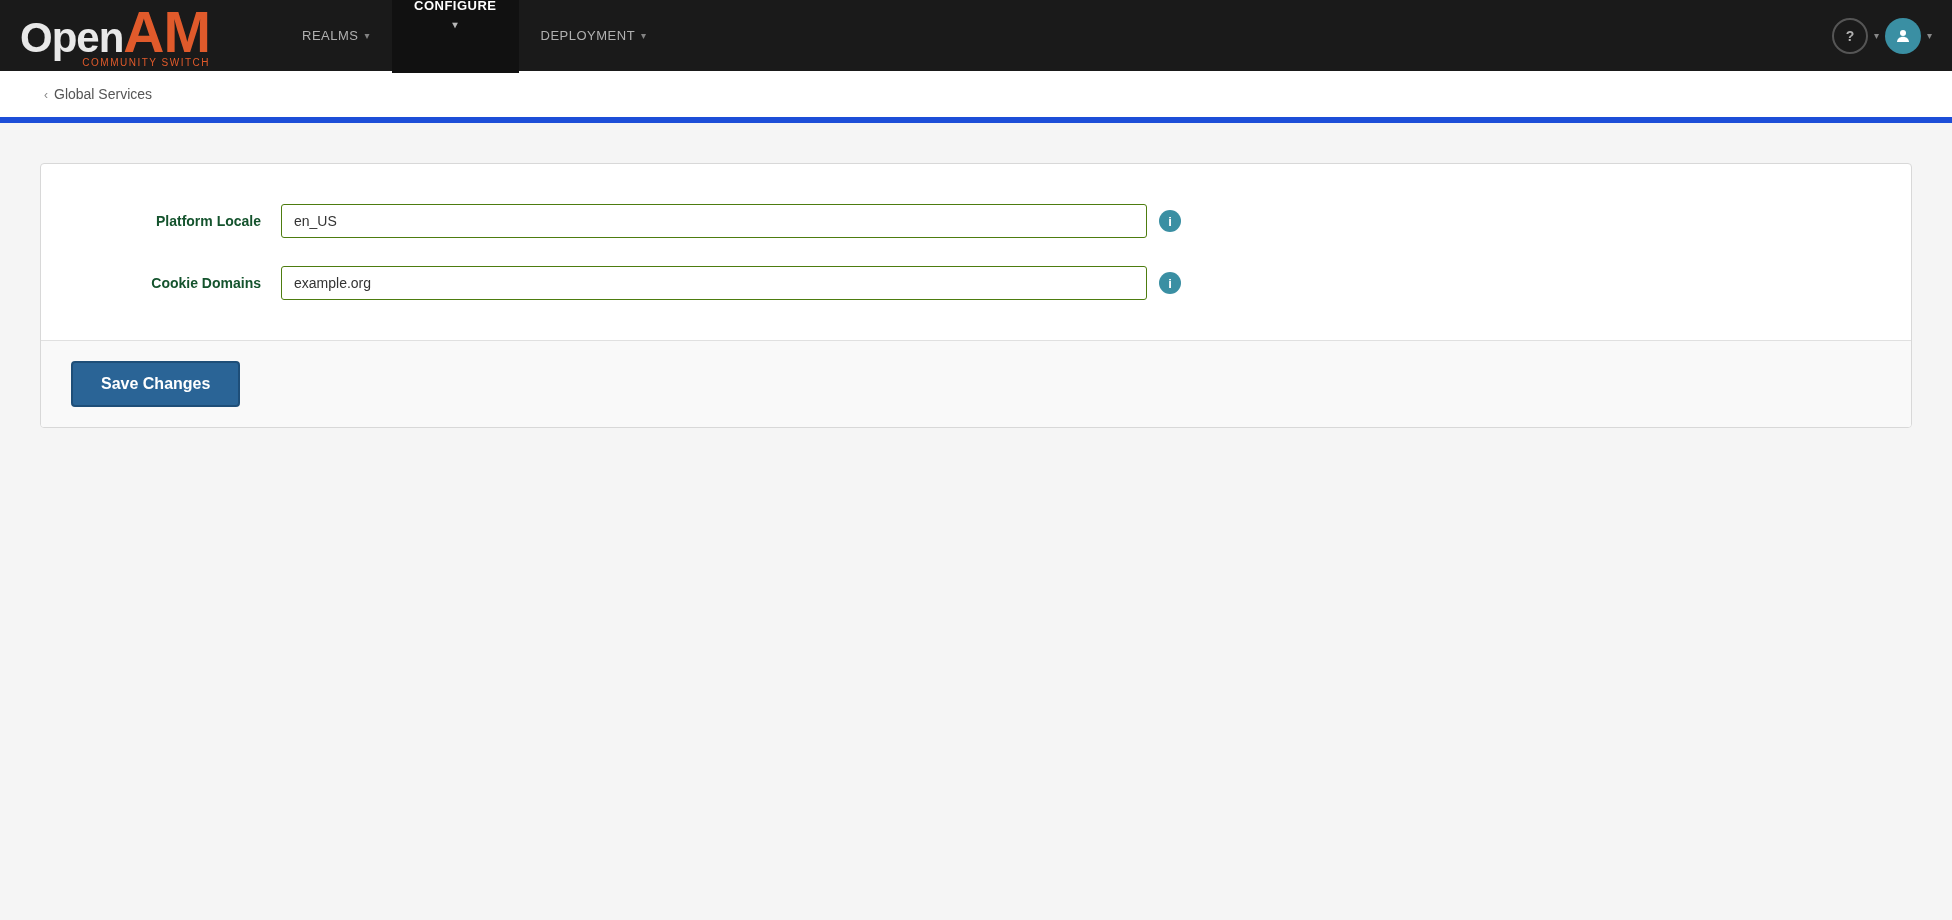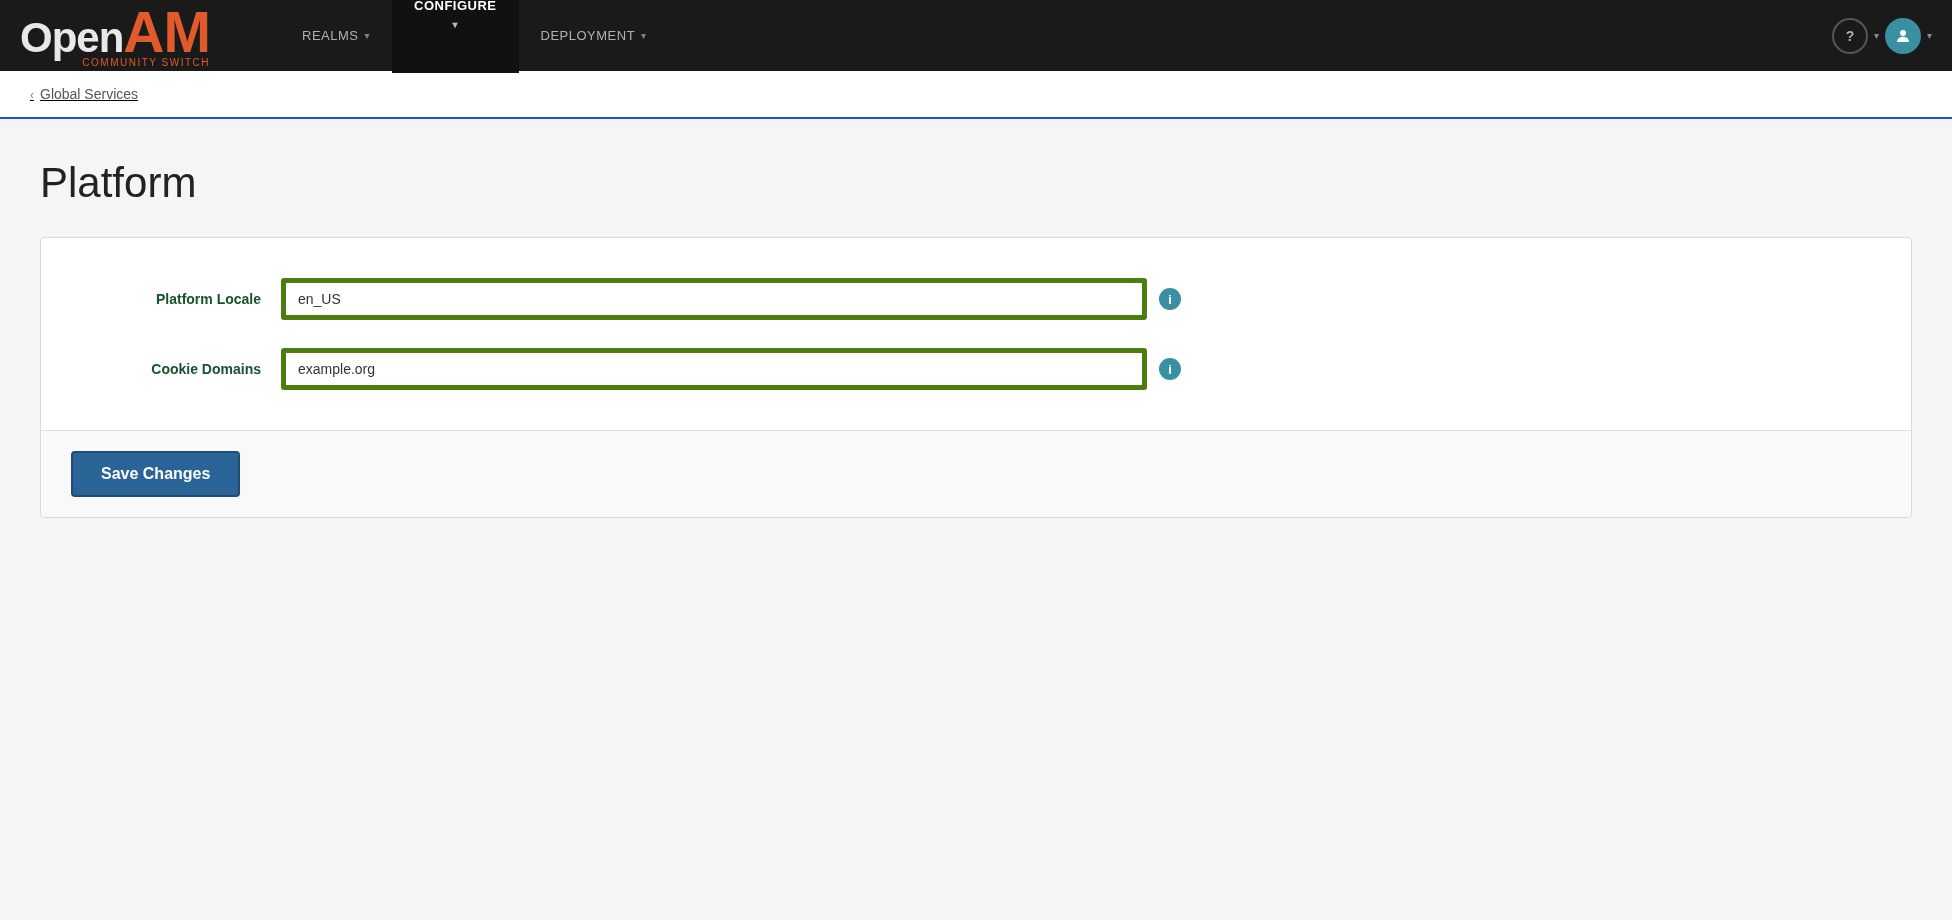--- a/index.html
+++ b/index.html
@@ -116,23 +116,22 @@
       align-items: center;
       justify-content: center;
       color: white;
       font-size: 18px;
       cursor: pointer;
     }
 
     
     .breadcrumb-bar {
       background: #ffffff;
-      padding: 14px 30px;
-      border-bottom: 2px solid #1d4ed8;
-      text-decoration: underline;
+      padding: 14px 44px;
+      border-bottom: 6px solid #1d4ed8;
     }
     .breadcrumb-link {
       color: #555;
       font-size: 14px;
       cursor: pointer;
       text-decoration: none;
     }
     .breadcrumb-chevron {
       color: #888;
       font-size: 12px;
@@ -178,22 +177,22 @@
       padding-right: 20px;
     }
     .form-input-wrap {
       display: flex;
       align-items: center;
       flex: 1;
       max-width: 900px;
     }
     .form-input {
       flex: 1;
-      height: 42px;
-      border: 5px solid #4d7c0f;
+      height: 34px;
+      border: 1px solid #4d7c0f;
       border-radius: 3px;
       padding: 0 12px;
       font-size: 14px;
       color: #333;
       background: #fff;
       outline: none;
     }
     .info-icon {
       width: 22px;
       height: 22px;
@@ -276,21 +275,20 @@
   </div>
 </nav>
 
 <div class="breadcrumb-bar">
   <a class="breadcrumb-link">
     <span class="breadcrumb-chevron">‹</span><span>Global Services</span>
   </a>
 </div>
 
 <div class="main-content">
-  <h1 class="page-title">Platform</h1>
 
   <div class="form-card">
     <div class="form-body">
 
       <div class="form-row">
         <label class="form-label">Platform Locale</label>
         <div class="form-input-wrap">
           <input class="form-input" type="text" value="en_US" style="">
           <div class="info-icon">
             <span>i</span>

